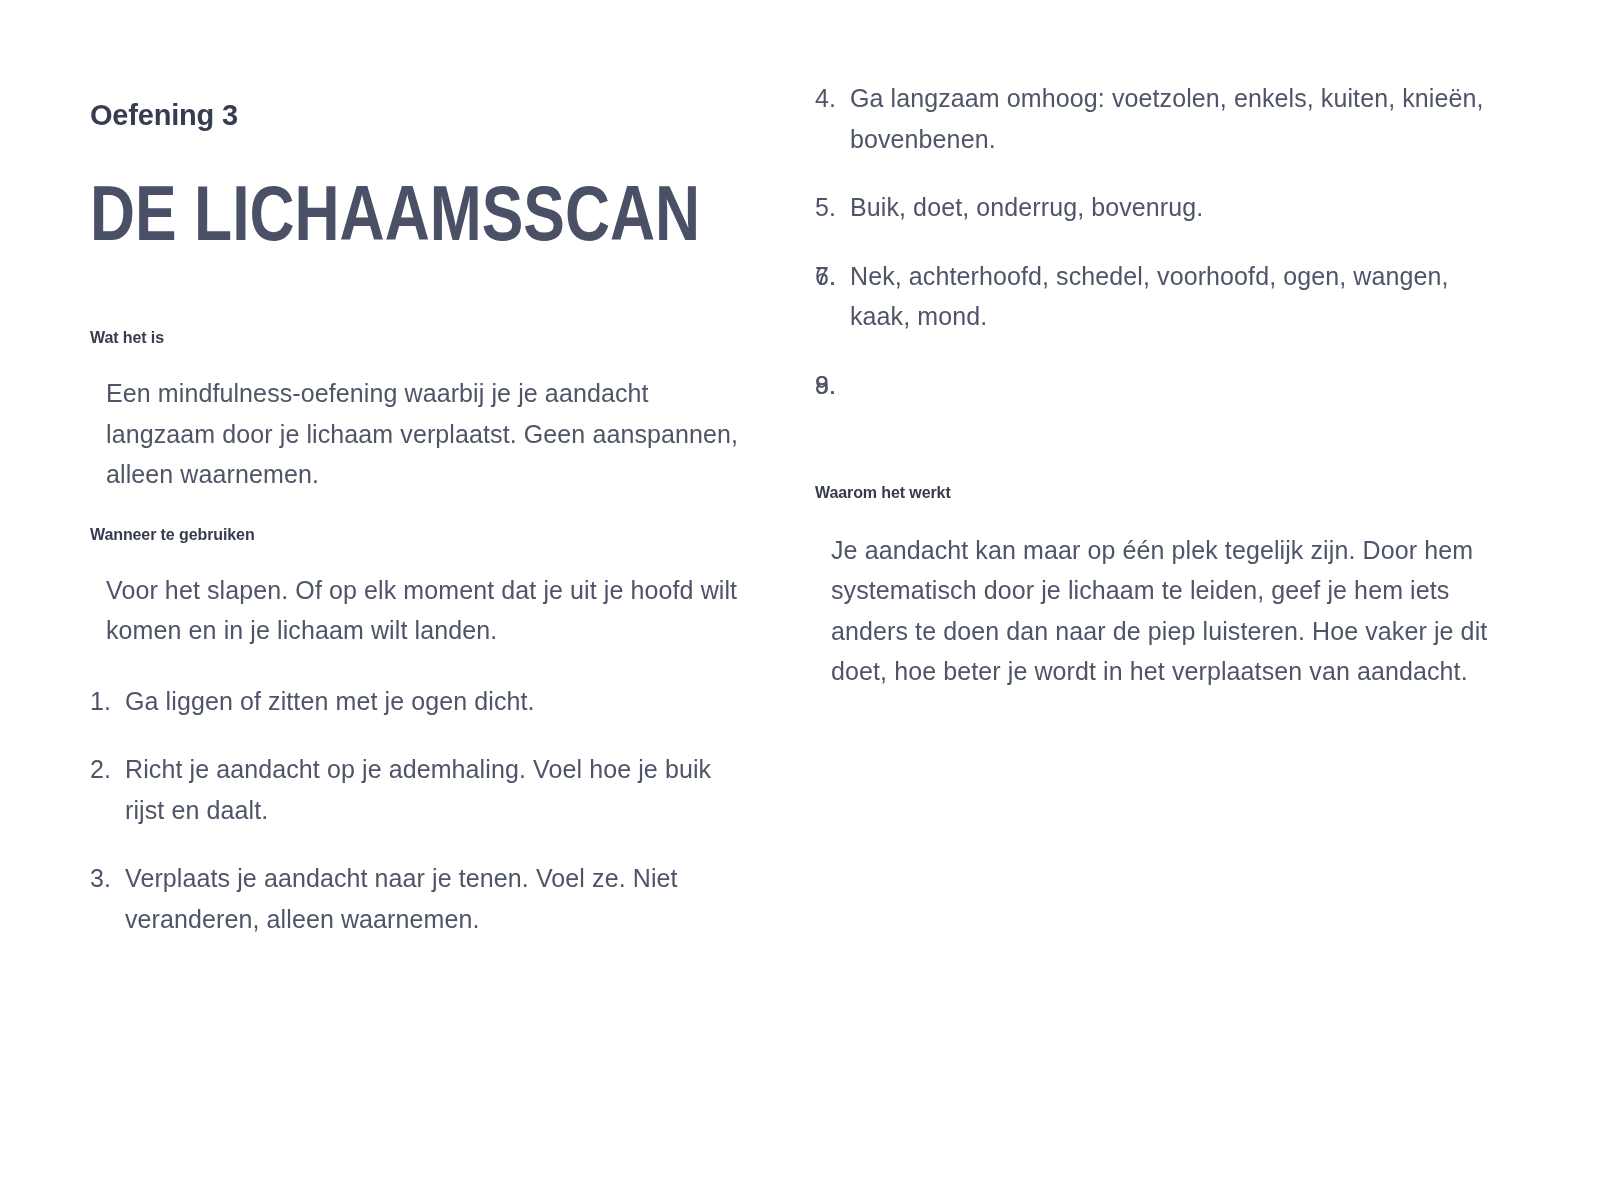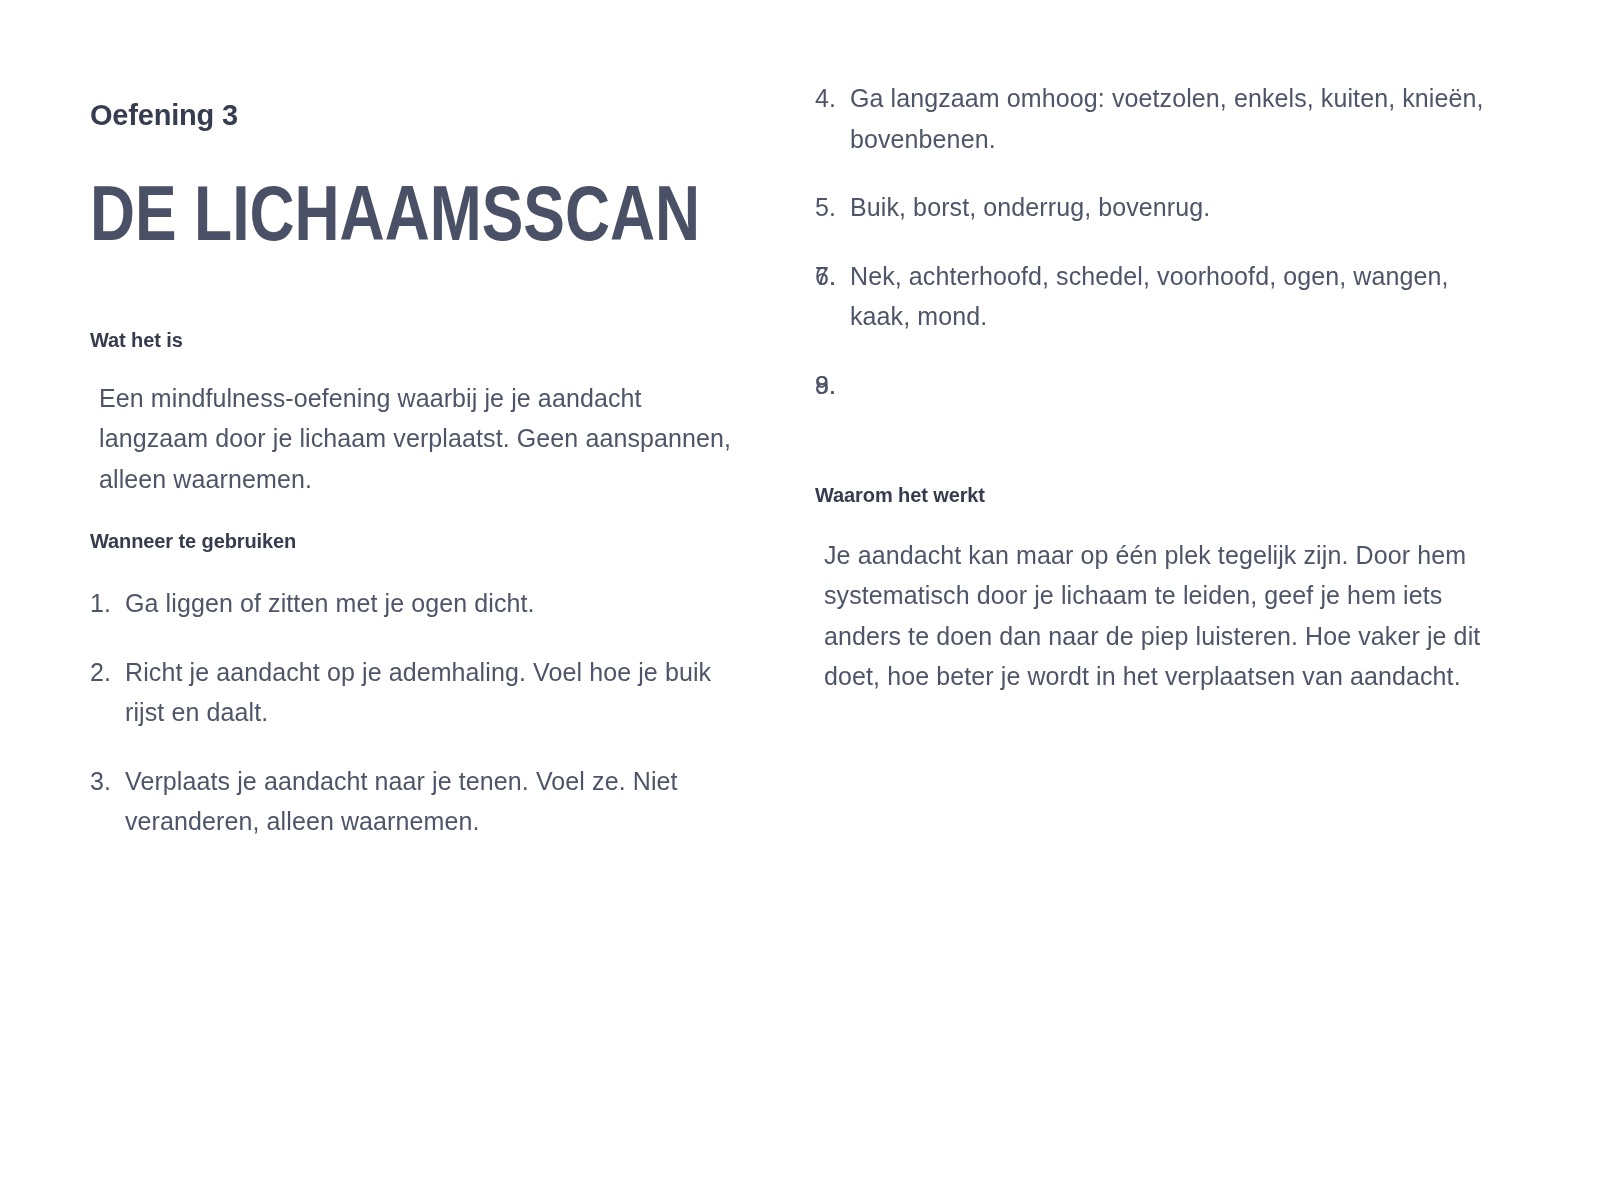--- a/index.html
+++ b/index.html
@@ -68,36 +68,36 @@
     line-height: 0.95;
     letter-spacing: 0px;
     margin: 0 0 78px 0;
     white-space: nowrap;
     transform: scaleX(0.80);
     transform-origin: left center;
   }
 
   
   .subhead {
-    font-size: 20px;
+    font-size: 16px;
     font-weight: 700;
     color: #363c4e;
     letter-spacing: -0.1px;
     line-height: 1.2;
     margin: 0 0 26px 0;
   }
 
   
   .body-text {
     font-size: 25px;
     font-weight: 400;
     color: #4f5568;
     line-height: 1.62;
     letter-spacing: 0.1px;
-    margin: 0 0 34px 9px;
+    margin: 0 0 34px 16px;
   }
 
   .body-text:last-child { margin-bottom: 0; }
 
   
   ol.steps {
     list-style: none;
     margin: 0;
     padding: 0;
   }
@@ -143,20 +143,21 @@
 
       <h1 class="display-title">DE LICHAAMSSCAN</h1>
 
       <div class="block">
         <h2 class="subhead">Wat het is</h2>
         <p class="body-text">Een mindfulness-oefening waarbij je je aandacht langzaam door je lichaam verplaatst. Geen aanspannen, alleen waarnemen.</p>
       </div>
 
       <div class="block">
         <h2 class="subhead">Wanneer te gebruiken</h2>
+        <p class="body-text">Voor het slapen. Of op elk moment dat je uit je hoofd wilt komen en in je lichaam wilt landen.</p>
       </div>
 
       <div class="block-tight">
 
         <ol class="steps">
           <li>
             <span class="marker">1.</span><span>Ga liggen of zitten met je ogen dicht.</span>
           </li>
           <li>
             <span class="marker">2.</span><span>Richt je aandacht op je ademhaling. Voel hoe je buik rijst en daalt.</span>
@@ -169,21 +170,21 @@
 
     </div>
 
     <div class="col col-right">
 
       <ol class="steps">
         <li>
           <span class="marker">4.</span><span>Ga langzaam omhoog: voetzolen, enkels, kuiten, knieën, bovenbenen.</span>
         </li>
         <li>
-          <span class="marker">5.</span><span>Buik, borst, onderrug, bovenrug.</span>
+          <span class="marker">5.</span><span>Buik, doet, onderrug, bovenrug.</span>
         </li>
         <li>
           <span class="marker">6.</span>
         </li>
         <li>
           <span class="marker">7.</span><span>Nek, achterhoofd, schedel, voorhoofd, ogen, wangen, kaak, mond.</span>
         </li>
         <li>
           <span class="marker">8.</span>
         </li>

